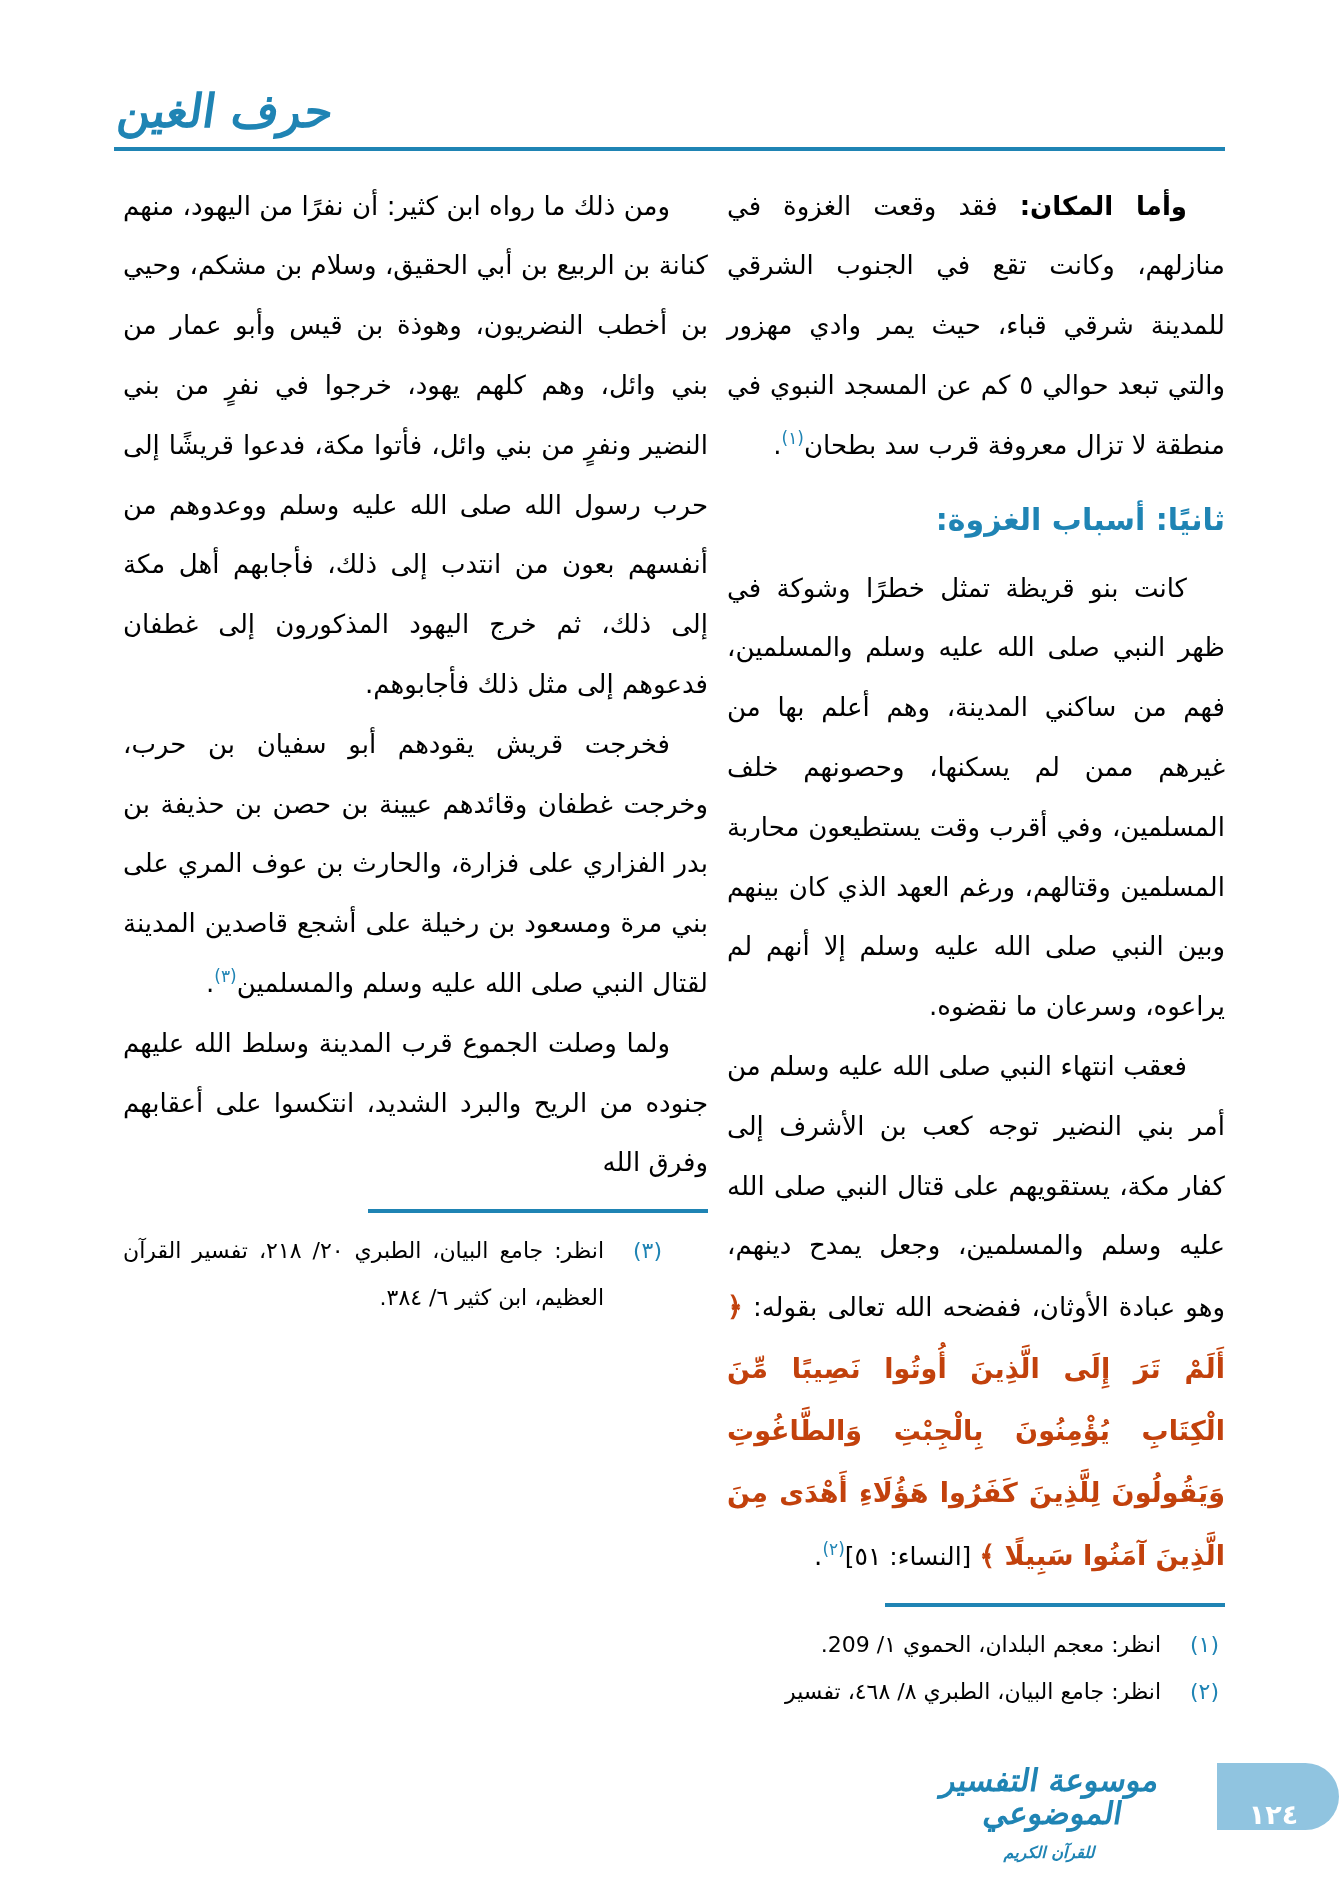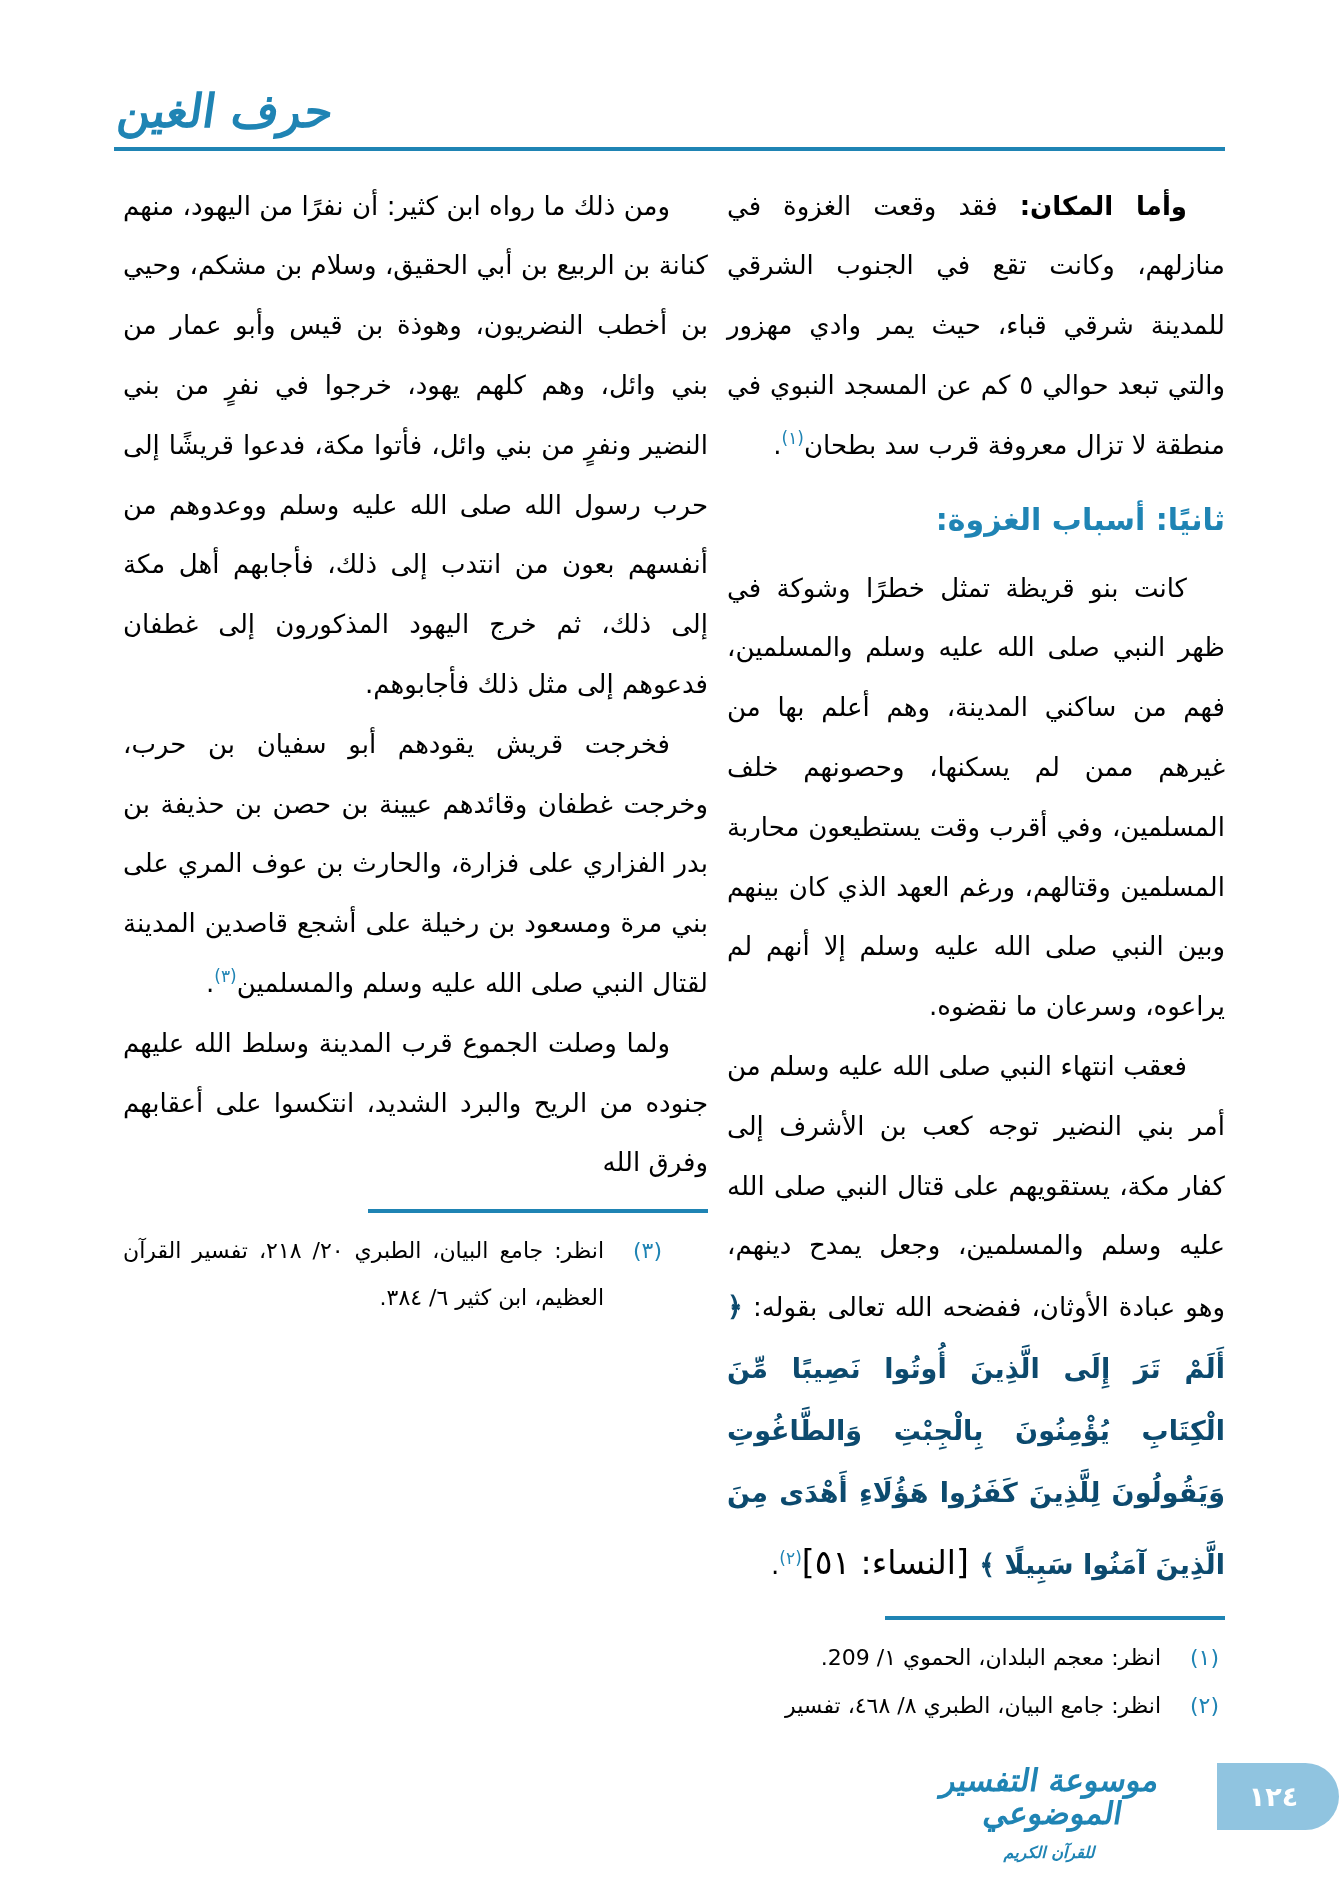--- a/index.html
+++ b/index.html
@@ -55,25 +55,25 @@
     font-weight:bold;
     text-indent:0;
   }
   .fn-ref{
     color:#1f84b4;
     font-size:17px;
     vertical-align:super;
     line-height:0;
   }
   .verse{
-    color:#0c4a6e;
+    color:#c2410c;
     font-weight:bold;
     font-size:27px;
   }
-  .verse-ref{font-size:33px;}
+  .verse-ref{font-size:25px;}
   
   .footnote-sep{
     height:4px;
     background:#1f84b4;
     width:340px;
     margin:16px 0 14px auto; 
     margin-right:0;
     margin-left:auto;
   }
   .col .footnote-sep{margin-right:0;}
@@ -120,21 +120,21 @@
   }
   .page-badge{
     position:absolute;
     right:0;
     top:1763px;
     width:122px;
     height:67px;
     background:#90c4e0;
     border-radius:0 34px 34px 0; 
     display:flex;
-    align-items:center;
+    align-items:flex-end;
     justify-content:center;
     color:#ffffff;
     font-size:27px;
     font-weight:bold;
     letter-spacing:9px;
     text-indent:9px;
   }
 </style>
 </head>
 <body>

